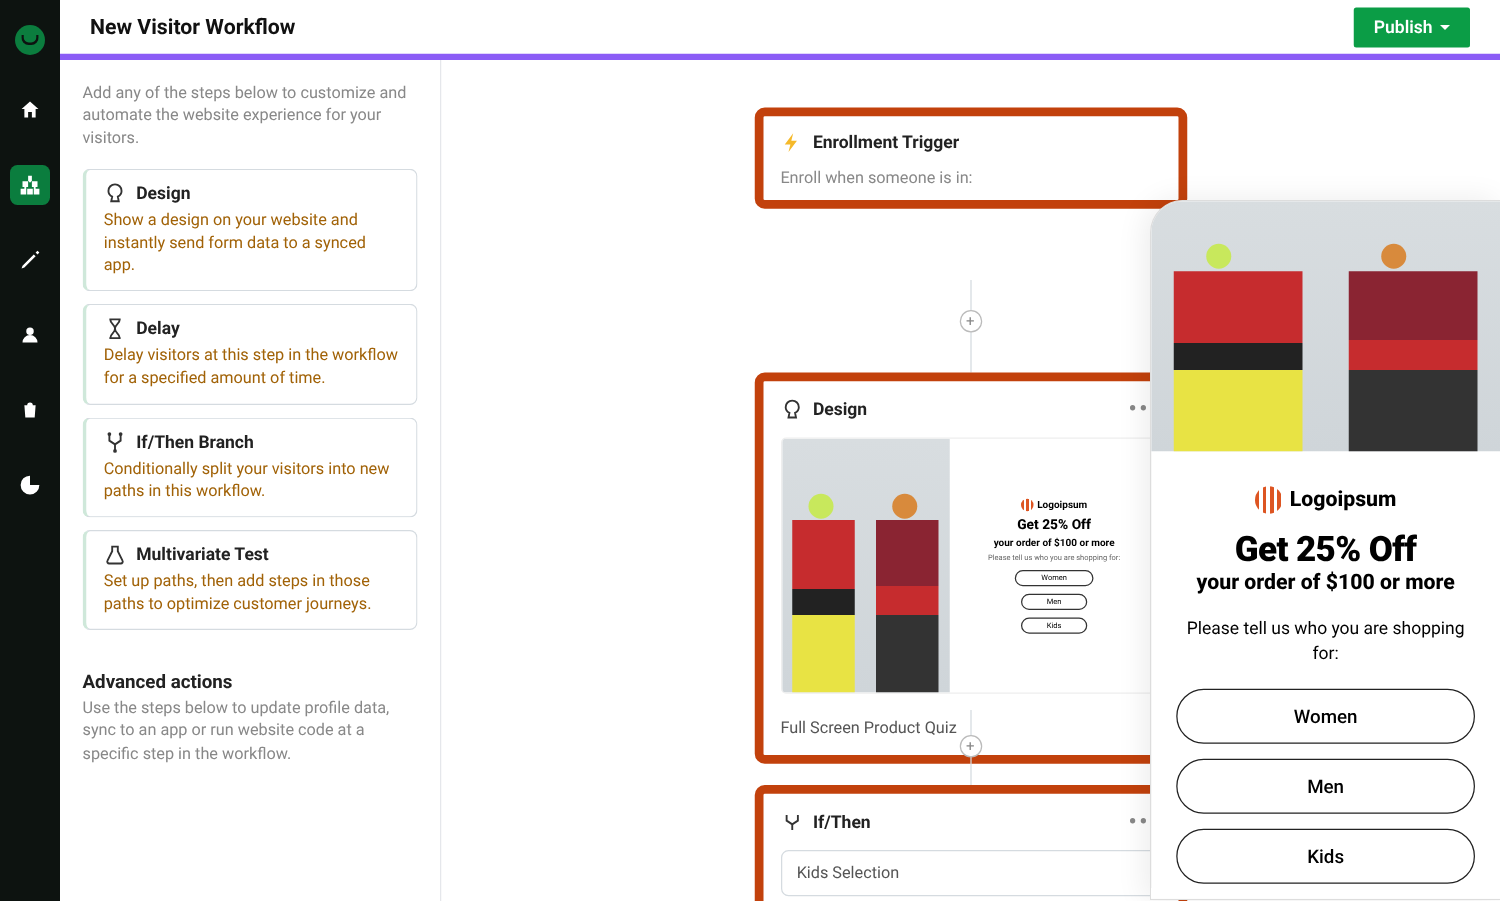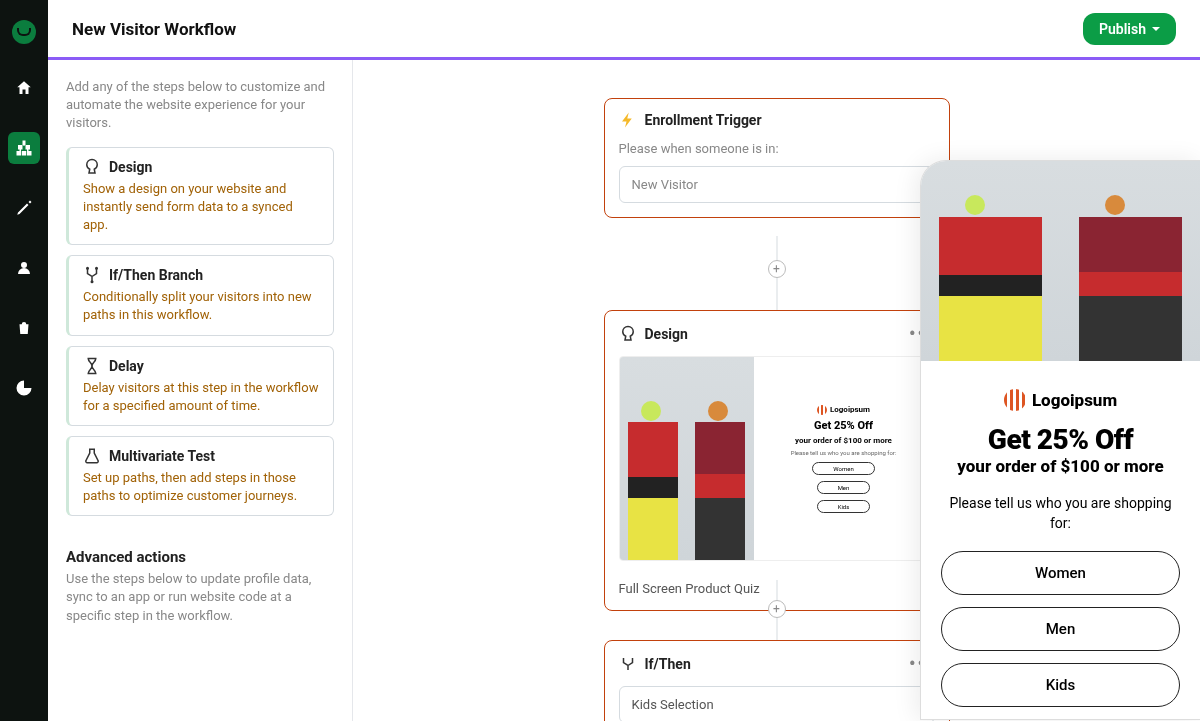--- a/index.html
+++ b/index.html
@@ -4,35 +4,35 @@
 <style>
 *{margin:0;padding:0;box-sizing:border-box;font-family:-apple-system,BlinkMacSystemFont,"Segoe UI",Roboto,sans-serif}
 body{background:#fff;overflow:hidden;width:1200px;height:721px;position:relative}
 .nav-rail{position:absolute;left:0;top:0;width:48px;height:100%;background:#0d1310;display:flex;flex-direction:column;align-items:center;padding-top:20px;gap:28px}
 .nav-logo{width:24px;height:24px;background:#0b7d3e;border-radius:50%;display:flex;align-items:center;justify-content:center}
 .nav-logo::after{content:'';width:10px;height:6px;border:2px solid #0d1310;border-top:none;border-radius:0 0 6px 6px}
 .nav-item{width:32px;height:32px;display:flex;align-items:center;justify-content:center;color:#fff;border-radius:6px;cursor:pointer}
 .nav-item.active{background:#0b7d3e}
 .nav-item svg{width:18px;height:18px;fill:#fff}
 .main{position:absolute;left:48px;top:0;right:0;height:100%}
-.topbar{height:60px;display:flex;align-items:center;justify-content:space-between;padding:0 24px;border-bottom:3px solid #8b5cf6}
+.topbar{height:48px;display:flex;align-items:center;justify-content:space-between;padding:0 24px;border-bottom:5px solid #8b5cf6}
 .title{font-size:17px;font-weight:700;color:#111}
-.publish{background:#0b9d46;color:#fff;border:none;padding:8px 16px;border-radius:12px;font-size:14px;font-weight:600;display:flex;align-items:center;gap:6px;cursor:pointer}
+.publish{background:#0b9d46;color:#fff;border:none;padding:8px 16px;border-radius:2px;font-size:14px;font-weight:600;display:flex;align-items:center;gap:6px;cursor:pointer}
 .publish::after{content:'';border:4px solid transparent;border-top-color:#fff;margin-top:4px}
 .content{display:flex;height:calc(100% - 48px)}
 .sidebar{width:305px;border-right:1px solid #e5e7eb;padding:18px 18px 0;overflow-y:auto}
 .sidebar h3{font-size:15px;font-weight:700;margin-bottom:4px;color:#222}
 .sidebar .sub{font-size:13px;color:#888;line-height:1.4;margin-bottom:14px}
 .action{border:1px solid #d5dbe0;border-left:3px solid #cfe8da;border-radius:6px;padding:10px 14px;margin-bottom:10px;cursor:pointer}
 .action-h{display:flex;align-items:center;gap:8px;margin-bottom:4px}
 .action-h svg{width:18px;height:18px;fill:#333}
 .action-t{font-size:14px;font-weight:700;color:#222}
 .action-d{font-size:13px;color:#a16207;line-height:1.4}
 .canvas{flex:1;position:relative;overflow:auto}
-.node{position:absolute;left:50%;transform:translateX(-50%);width:346px;background:#fff;border:1px solid #c2410c;border-radius:8px}
+.node{position:absolute;left:50%;transform:translateX(-50%);width:346px;background:#fff;border:7px solid #c2410c;border-radius:8px}
 .node-h{display:flex;align-items:center;gap:8px;padding:12px 14px;font-size:14px;font-weight:700;color:#222}
 .node-h svg{width:18px;height:18px}
 .dots{margin-left:auto;color:#888;cursor:pointer;font-size:18px;letter-spacing:2px}
 .enroll-sub{padding:0 14px 10px;font-size:13px;color:#888}
 .enroll-chip{margin:0 14px 14px;border:1px solid #d5dbe0;border-radius:6px;padding:10px 12px;font-size:13px;color:#888}
 .design-body{padding:0 14px 14px}
 .design-prev{display:flex;height:205px;border:1px solid #eee;border-radius:4px;overflow:hidden}
 .prev-img{width:134px;background:linear-gradient(180deg,#d8dde0 0,#cfd5d9 100%);position:relative}
 .hiker{position:absolute;bottom:0;width:46%;height:85%}
 .h1{left:2%;}.h2{right:2%}
@@ -117,41 +117,41 @@
             <svg viewBox="0 0 24 24">
               <path d="M12 2C8 2 5 5 5 9c0 3 2 5 4 6l-1 5h8l-1-5c2-1 4-3 4-6 0-4-3-7-7-7z" fill="none" stroke="#333" stroke-width="2"></path>
             </svg>
             <span class="action-t">Design</span>
           </div>
         <div class="action-d">Show a design on your website and instantly send form data to a synced app.</div>
       </div>
       <div class="action">
         <div class="action-h">
             <svg viewBox="0 0 24 24">
+              <path d="M6 2h12M6 22h12M7 2c0 5 5 5 5 10s-5 5-5 10M17 2c0 5-5 5-5 10s5 5 5 10" fill="none" stroke="#333" stroke-width="2"></path>
+            </svg>
+            <span class="action-t">Delay</span>
+          </div>
+        <div class="action-d">Delay visitors at this step in the workflow for a specified amount of time.</div>
+      </div>
+      <div class="action">
+        <div class="action-h">
+            <svg viewBox="0 0 24 24">
               <path d="M6 4v6l6 4v6m6-16v6l-6 4" fill="none" stroke="#333" stroke-width="2"></path>
               <circle cx="6" cy="3" r="2"></circle>
               <circle cx="18" cy="3" r="2"></circle>
               <circle cx="12" cy="21" r="2"></circle>
             </svg>
             <span class="action-t">If/Then Branch</span>
           </div>
         <div class="action-d">Conditionally split your visitors into new paths in this workflow.</div>
       </div>
       <div class="action">
         <div class="action-h">
             <svg viewBox="0 0 24 24">
-              <path d="M6 2h12M6 22h12M7 2c0 5 5 5 5 10s-5 5-5 10M17 2c0 5-5 5-5 10s5 5 5 10" fill="none" stroke="#333" stroke-width="2"></path>
-            </svg>
-            <span class="action-t">Delay</span>
-          </div>
-        <div class="action-d">Delay visitors at this step in the workflow for a specified amount of time.</div>
-      </div>
-      <div class="action">
-        <div class="action-h">
-            <svg viewBox="0 0 24 24">
               <path d="M9 3h6v5l5 10a2 2 0 01-2 3H6a2 2 0 01-2-3l5-10z" fill="none" stroke="#333" stroke-width="2"></path>
             </svg>
             <span class="action-t">Multivariate Test</span>
           </div>
         <div class="action-d">Set up paths, then add steps in those paths to optimize customer journeys.</div>
       </div>
 
       <h3 style="margin-top:32px">Advanced actions</h3>
       <p class="sub">Use the steps below to update profile data, sync to an app or run website code at a specific step in the workflow.</p>
 
@@ -159,22 +159,21 @@
     </div>
 
     <div class="canvas">
       <div class="node" style="top:38px">
         <div class="node-h">
             <svg viewBox="0 0 24 24">
               <path d="M13 2L4 14h6l-2 8 9-12h-6z" fill="#f5b92a"></path>
             </svg>
             <span>Enrollment Trigger</span>
           </div>
-        <div class="enroll-sub">Please when someone is in:</div>
-        <div class="enroll-chip">New Visitor</div>
+        <div class="enroll-sub">Enroll when someone is in:</div>
       </div>
 
       <div class="connector" style="top:176px;height:74px"></div>
       <div class="plus" style="top:200px">+</div>
 
       <div class="node" style="top:250px">
         <div class="node-h">
             <svg viewBox="0 0 24 24">
               <path d="M12 2C8 2 5 5 5 9c0 3 2 5 4 6l-1 5h8l-1-5c2-1 4-3 4-6 0-4-3-7-7-7z" fill="none" stroke="#333" stroke-width="2"></path>
             </svg>

